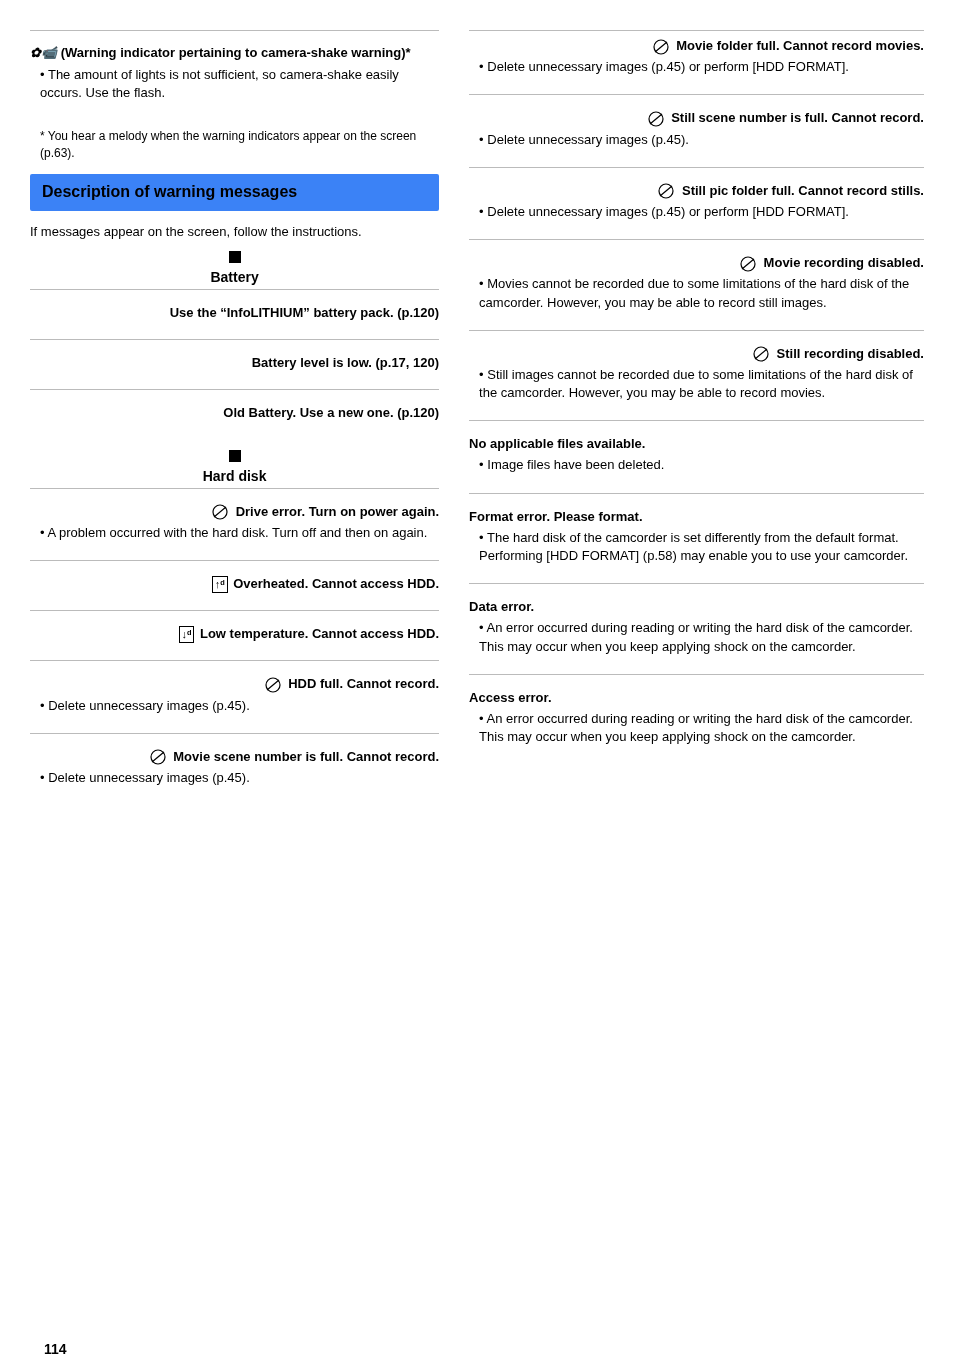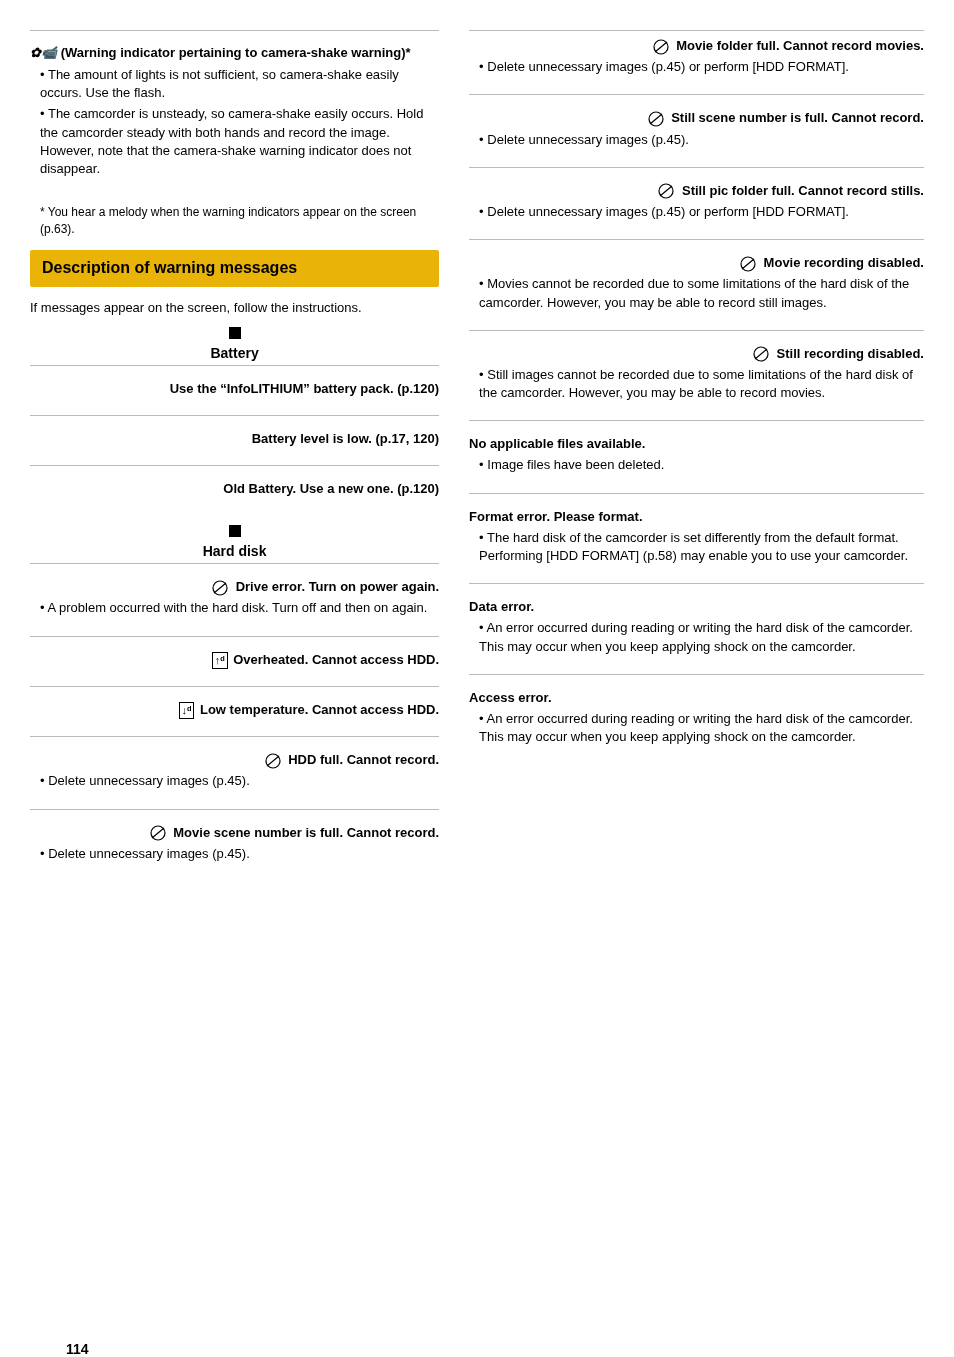--- a/index.html
+++ b/index.html
@@ -41,21 +41,21 @@
     .bullet-list li {
       margin-bottom: 3px;
       line-height: 1.4;
     }
     .footnote {
       font-size: 12px;
       margin: 8px 0 12px 10px;
       line-height: 1.4;
     }
     .desc-box {
-      background: #eab308;
+      background: #3b82f6;
       padding: 8px 12px;
       margin: 10px 0 12px 0;
       border-radius: 2px;
     }
     .desc-box-title {
       font-size: 16px;
       font-weight: bold;
       line-height: 1.3;
     }
     .section-intro {
@@ -92,21 +92,21 @@
     }
     .entry-title-plain {
       font-weight: bold;
       font-size: 13px;
       line-height: 1.4;
       margin-bottom: 3px;
     }
     .page-number {
       position: absolute;
       bottom: 30px;
-      left: 36px;
+      left: 14px;
       font-size: 14px;
       font-weight: bold;
     }
     .page-wrapper {
       position: relative;
       min-height: 1357px;
     }
     .camera-shake-icon {
       font-style: italic;
       font-size: 13px;
@@ -129,21 +129,20 @@
 
     <div class="left-col">
 
       <div class="entry">
         <div class="warning-header">
           <span class="camera-shake-icon">✿📹</span>
           <span>(Warning indicator pertaining to camera-shake warning)*</span>
         </div>
         <ul class="bullet-list">
           <li>The amount of lights is not sufficient, so camera-shake easily occurs. Use the flash.</li>
-          <li>The camcorder is unsteady, so camera-shake easily occurs. Hold the camcorder steady with both hands and record the image. However, note that the camera-shake warning indicator does not disappear.</li>
         </ul>
       </div>
 
       <div class="footnote">* You hear a melody when the warning indicators appear on the screen (p.63).</div>
 
       <div class="desc-box">
         <div class="desc-box-title">Description of warning messages</div>
       </div>
 
       <div class="section-intro">If messages appear on the screen, follow the instructions.</div>

